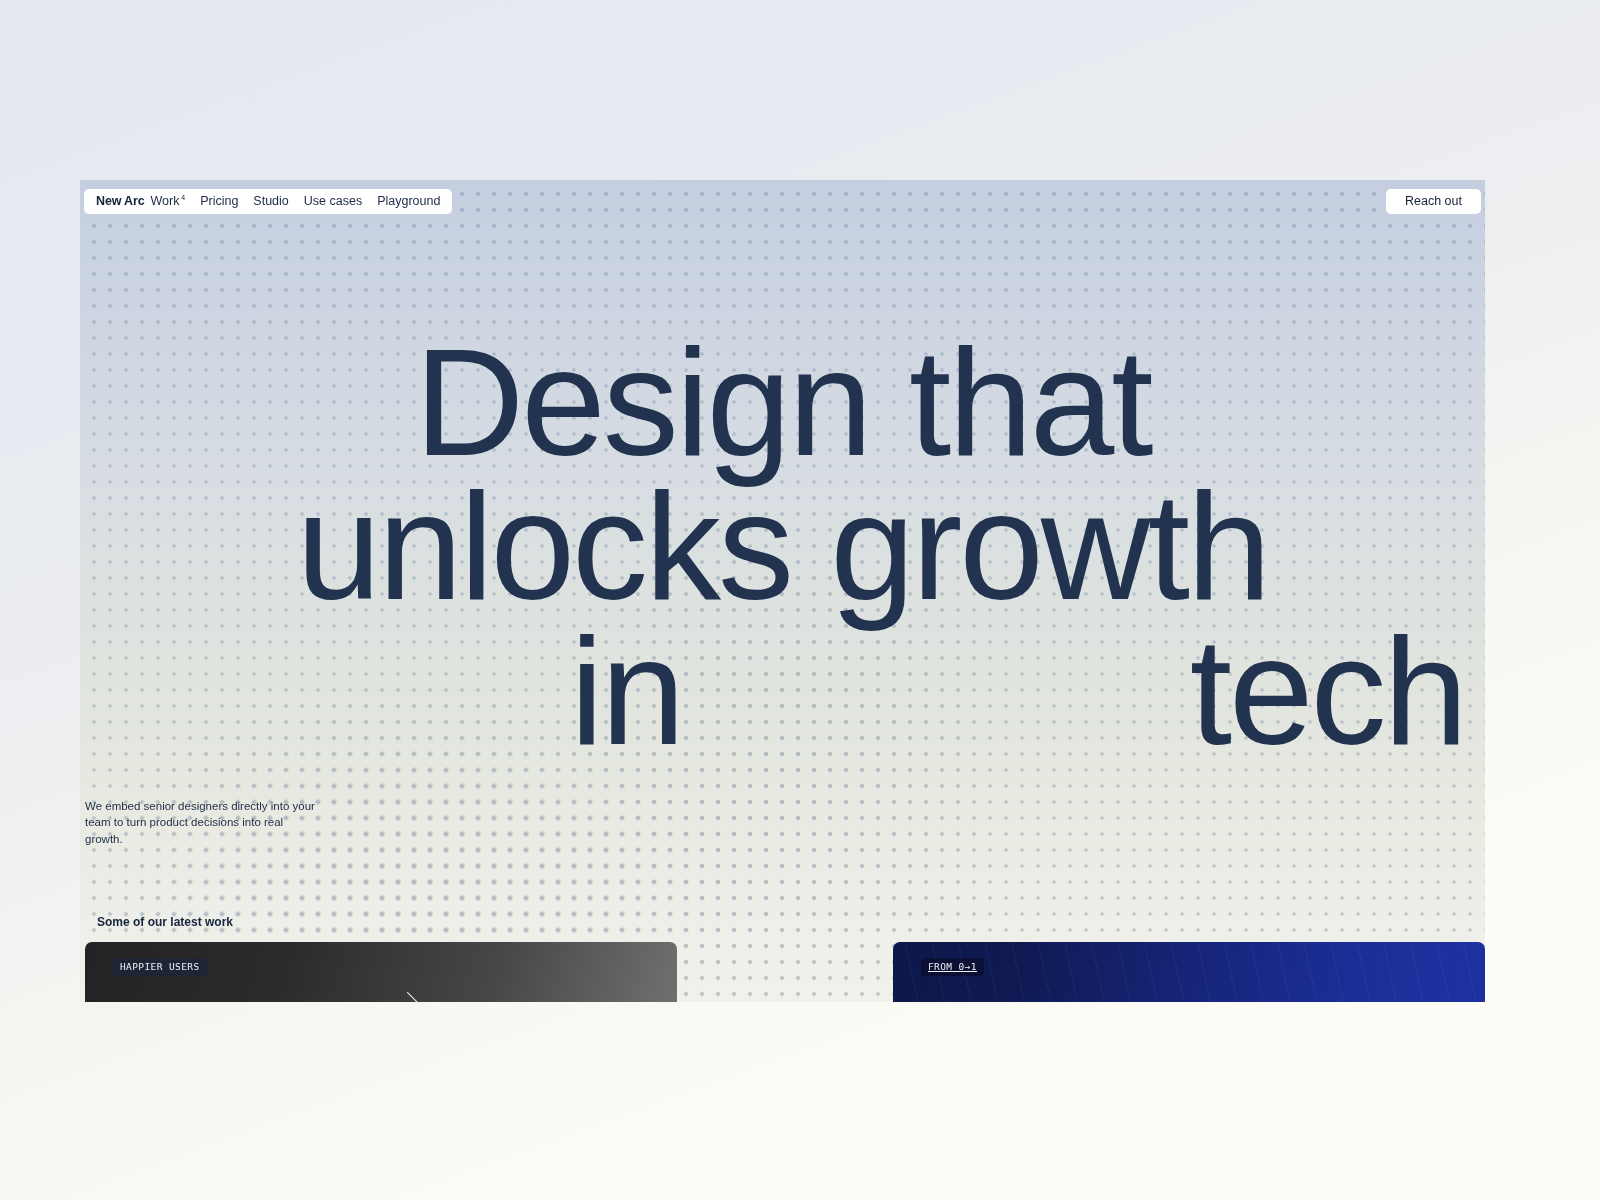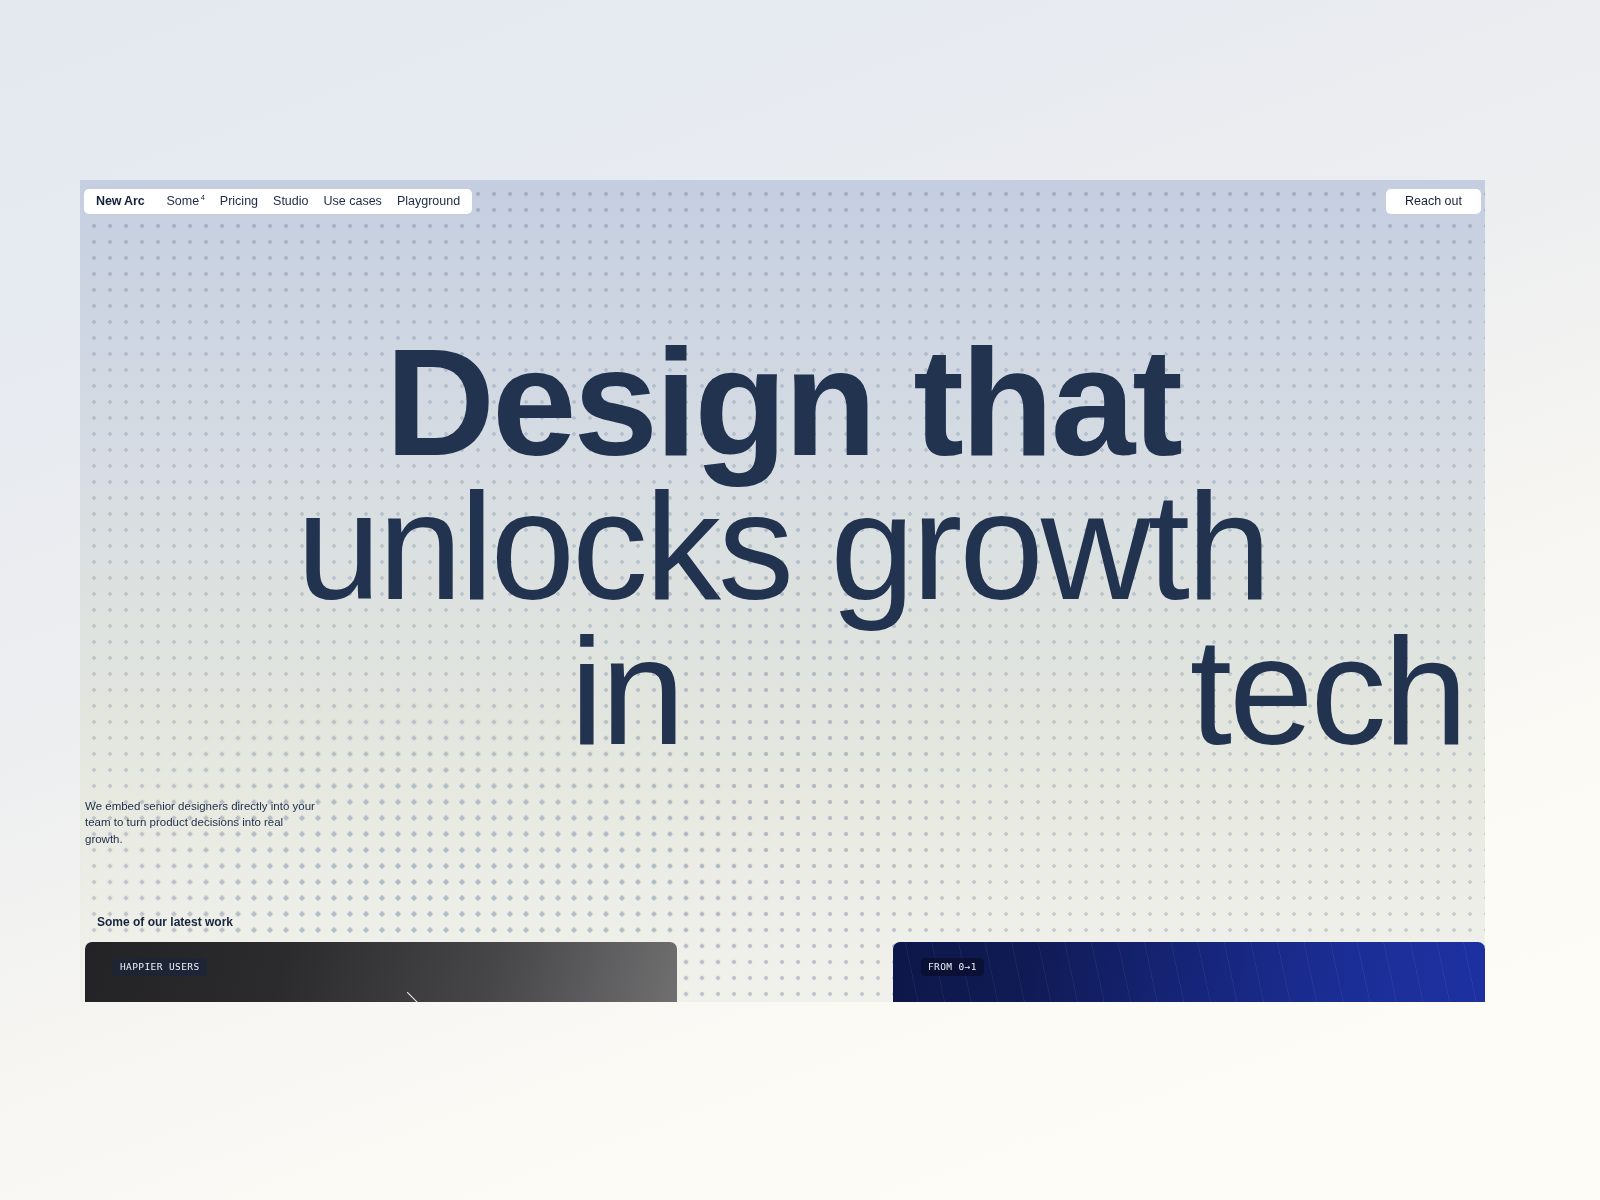--- a/index.html
+++ b/index.html
@@ -93,21 +93,21 @@
     padding: 0 4px 0 4px;
     z-index: 20;
   }
   .nav-pill {
     background: #ffffff;
     border-radius: 5px;
     height: 25px;
     display: flex;
     align-items: center;
     padding: 0 12px;
-    gap: 22px;
+    gap: 6px;
   }
   .brand {
     font-size: 12.5px;
     font-weight: 700;
     color: #14213a;
     letter-spacing: -0.15px;
     white-space: nowrap;
   }
   .nav-links {
     display: flex;
@@ -151,21 +151,21 @@
     line-height: 0.95;
     font-weight: 400;
     letter-spacing: -3px;
     z-index: 10;
     pointer-events: none;
   }
   .hl {
     display: block;
     white-space: nowrap;
   }
-  .hl-1 { text-align: center; font-weight: bold; }
+  .hl-1 { text-align: center; }
   .hl-2 { text-align: center; padding: 0 36px; }
   .hl-3 { text-align: right;  padding-right: 20px; }
   .hl-3 .lead { float: left; margin-left: 490px; }
 
   
   #lede {
     position: absolute;
     left: 5px;
     top: 582px;
     width: 230px;
@@ -236,37 +236,37 @@
     display: inline-block;
     padding: 3px 7px 4px 7px;
     border-radius: 4px;
     font-family: "DejaVu Sans Mono", monospace;
     font-size: 9.5px;
     letter-spacing: 0.4px;
     color: #eef1f7;
     background: rgba(30,36,58,0.78);
     white-space: nowrap;
   }
-  .badge.on-blue { background: rgba(10,14,42,0.72); }
+  .badge.on-blue { background: rgba(10,14,42,0.72); text-decoration: underline; }
 </style>
 </head>
 <body>
 
 <div id="viewport">
 
   <div class="dots l1"></div>
   <div class="dots l4"></div>
   <div class="dots l3"></div>
   <div class="dots l2"></div>
 
   <nav id="navbar">
     <div class="nav-pill">
       <span class="brand">New Arc</span>
       <span class="nav-links">
-        <span class="nav-link"><span>Some</span><span class="sup">4</span></span>
+        <span class="nav-link"><span>Work</span><span class="sup">4</span></span>
         <span class="nav-link">Pricing</span>
         <span class="nav-link">Studio</span>
         <span class="nav-link">Use cases</span>
         <span class="nav-link">Playground</span>
       </span>
     </div>
     <button id="reach-out">Reach out</button>
   </nav>
 
   <h1 id="hero">

